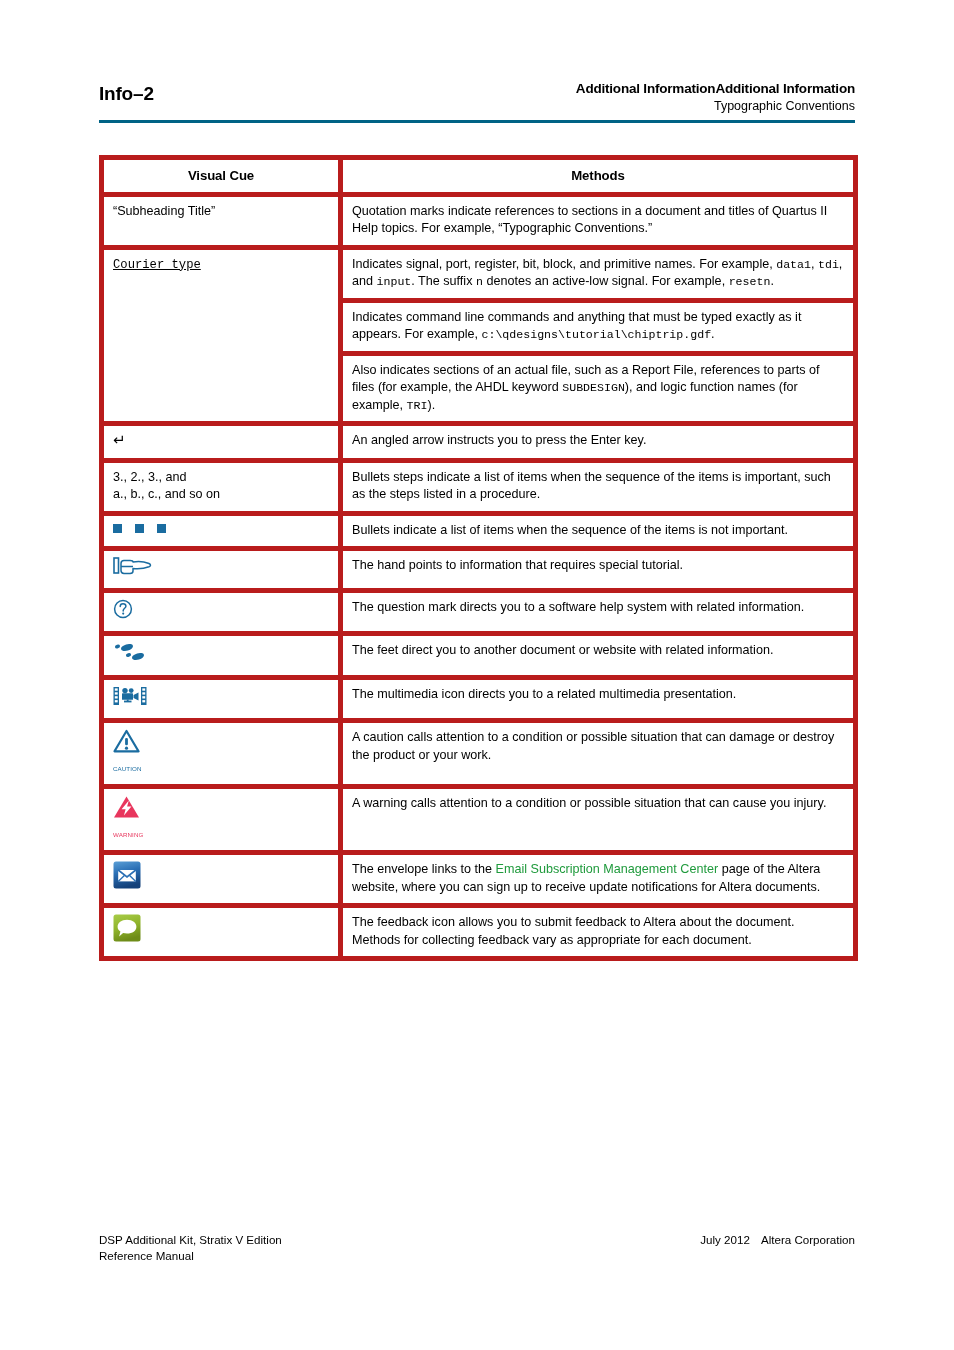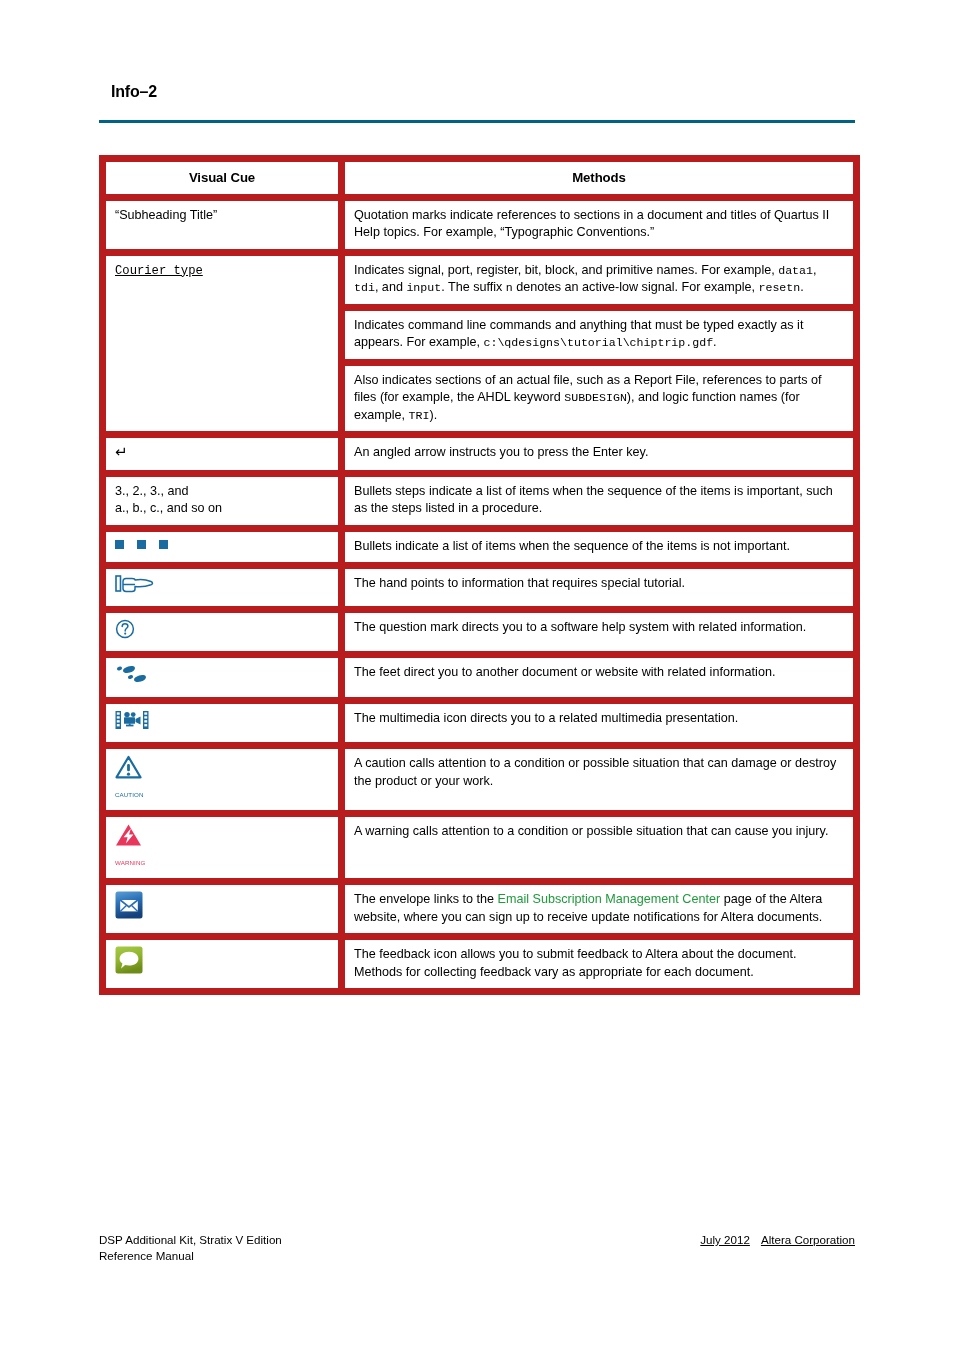--- a/index.html
+++ b/index.html
@@ -26,23 +26,23 @@
   
   .header {
     position: absolute;
     left: 99px;
     top: 80px;
     width: 756px;
     height: 40px;
   }
   .hdr-left {
     position: absolute;
-    left: 12px;
+    left: 0;
     top: 3px;
-    font-size: 16px;
+    font-size: 19px;
     font-weight: bold;
     letter-spacing: -0.2px;
   }
   .hdr-right {
     position: absolute;
     right: 0;
     top: 0;
     text-align: right;
   }
   .hdr-right-top {
@@ -71,21 +71,21 @@
   
   .tbl {
     position: absolute;
     left: 99px;
     top: 155px;
     width: 754px;
     border-collapse: collapse;
     table-layout: fixed;
   }
   .tbl td, .tbl th {
-    border: 7px solid #b91c1c;
+    border: 5px solid #b91c1c;
     vertical-align: top;
     padding: 6px 9px 7px 9px;
     font-size: 12.6px;
     line-height: 17.5px;
   }
   .tbl th {
     text-align: center;
     font-weight: bold;
     font-size: 13.2px;
     padding-top: 7px;
@@ -160,31 +160,34 @@
     position: absolute;
     left: 0;
     top: 0;
     white-space: pre-line;
   }
   .footer-right {
     position: absolute;
     right: 0;
     top: 0;
     white-space: nowrap;
-    text-decoration: underline;
   }
   .footer-right .sp { display: inline-block; width: 11px; }
 </style>
 </head>
 <body>
 
 <div class="page">
 
   <div class="header">
     <div class="hdr-left">Info–2</div>
+    <div class="hdr-right">
+      <div class="hdr-right-top">Additional InformationAdditional Information</div>
+      <div class="hdr-right-bot">Typographic Conventions</div>
+    </div>
   </div>
   <div class="hdr-rule"></div>
 
   <table class="tbl">
     <colgroup>
       <col class="col-cue">
       <col class="col-mean">
     </colgroup>
     <thead>
       <tr>

